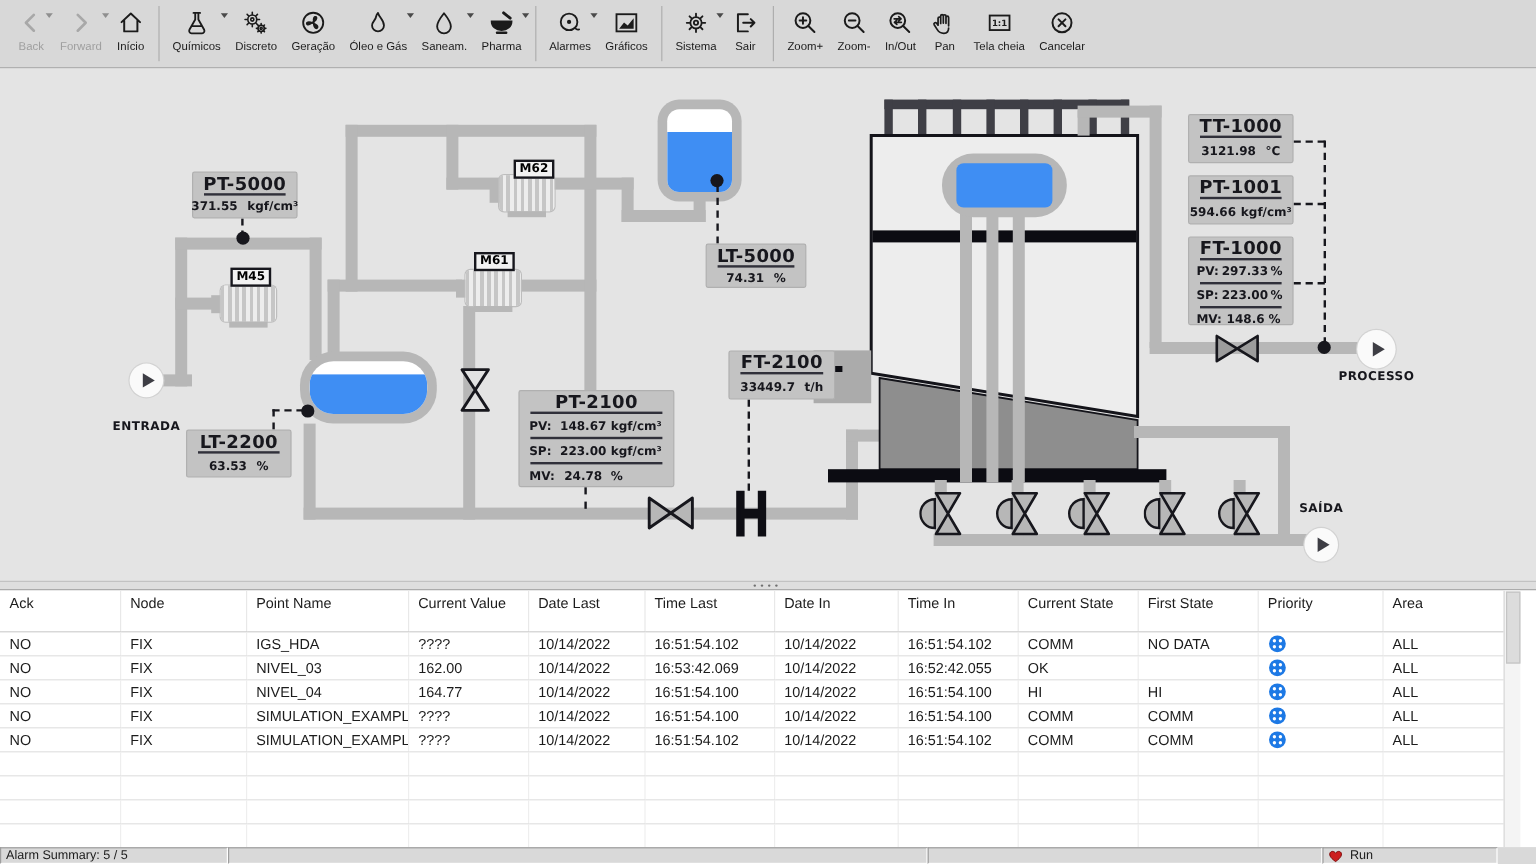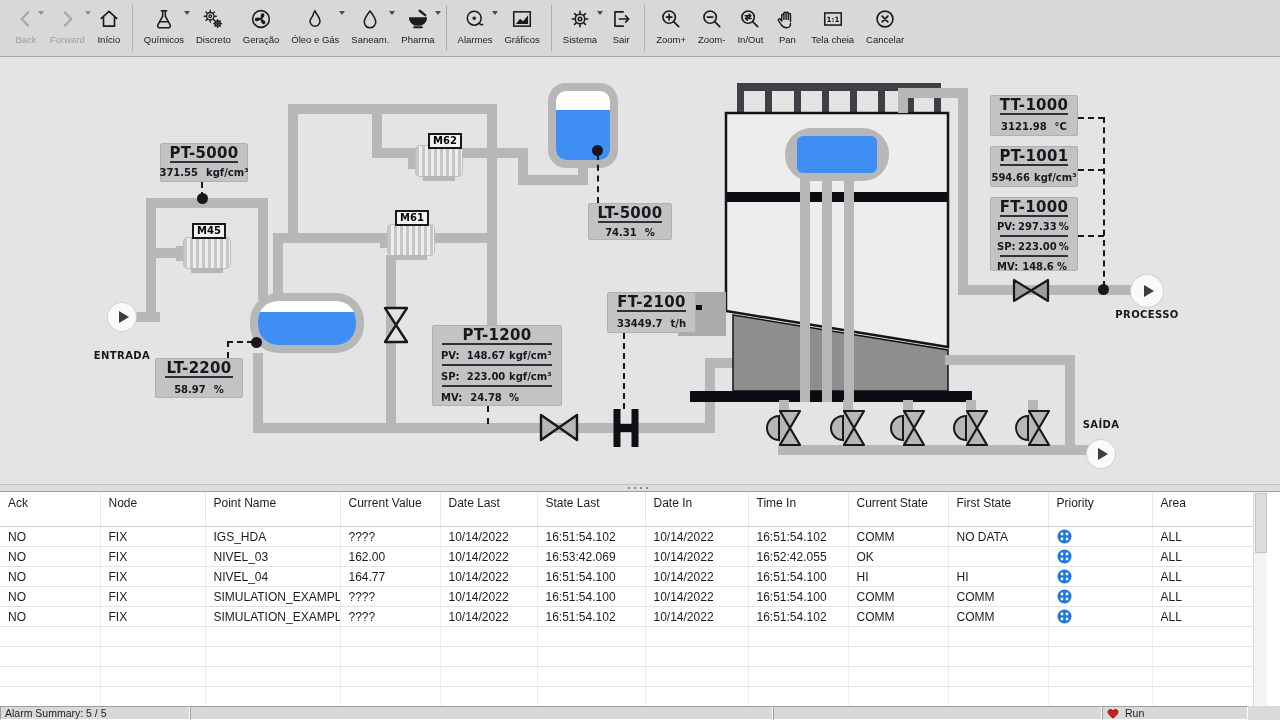--- a/index.html
+++ b/index.html
@@ -443,21 +443,21 @@
       <div class="pv">
           <span>371.55</span>
           <span>kgf/cm³</span>
         </div>
     </div>
 
     <div class="panel" style="left:155px;top:301px;width:88px;height:40px">
       <div class="pt">LT-2200</div>
       <div class="phr"></div>
       <div class="pv" style="padding-top:2px">
-          <span>58.97</span>
+          <span>63.53</span>
           <span>%</span>
         </div>
     </div>
 
     <div class="panel" style="left:588px;top:146px;width:84px;height:37px">
       <div class="pt">LT-5000</div>
       <div class="phr"></div>
       <div class="pv">
           <span>74.31</span>
           <span>%</span>
@@ -467,21 +467,21 @@
     <div class="panel" style="left:607px;top:235px;width:89px;height:41px">
       <div class="pt">FT-2100</div>
       <div class="phr"></div>
       <div class="pv" style="padding-top:2px">
           <span>33449.7</span>
           <span>t/h</span>
         </div>
     </div>
 
     <div class="panel" style="left:432px;top:268px;width:130px;height:81px">
-      <div class="pt">PT-1200</div>
+      <div class="pt">PT-2100</div>
       <div class="phr"></div>
       <div class="prow">
           <span class="pl">PV:</span>
           <span class="pval">148.67</span>
           <span class="pun">kgf/cm³</span>
         </div>
       <div class="phr"></div>
       <div class="prow">
           <span class="pl">SP:</span>
           <span class="pval">223.00</span>
@@ -576,21 +576,21 @@
           <col style="width:104px">
           <col style="width:101px">
       </colgroup>
       <thead>
         <tr>
           <th>Ack</th>
           <th>Node</th>
           <th>Point Name</th>
           <th class="colr">Current Value</th>
           <th>Date Last</th>
-          <th>State Last</th>
+          <th>Time Last</th>
           <th>Date In</th>
           <th>Time In</th>
           <th>Current State</th>
           <th>First State</th>
           <th>Priority</th>
           <th>Area</th>
         </tr>
       </thead>
       <tbody>
         <tr>

